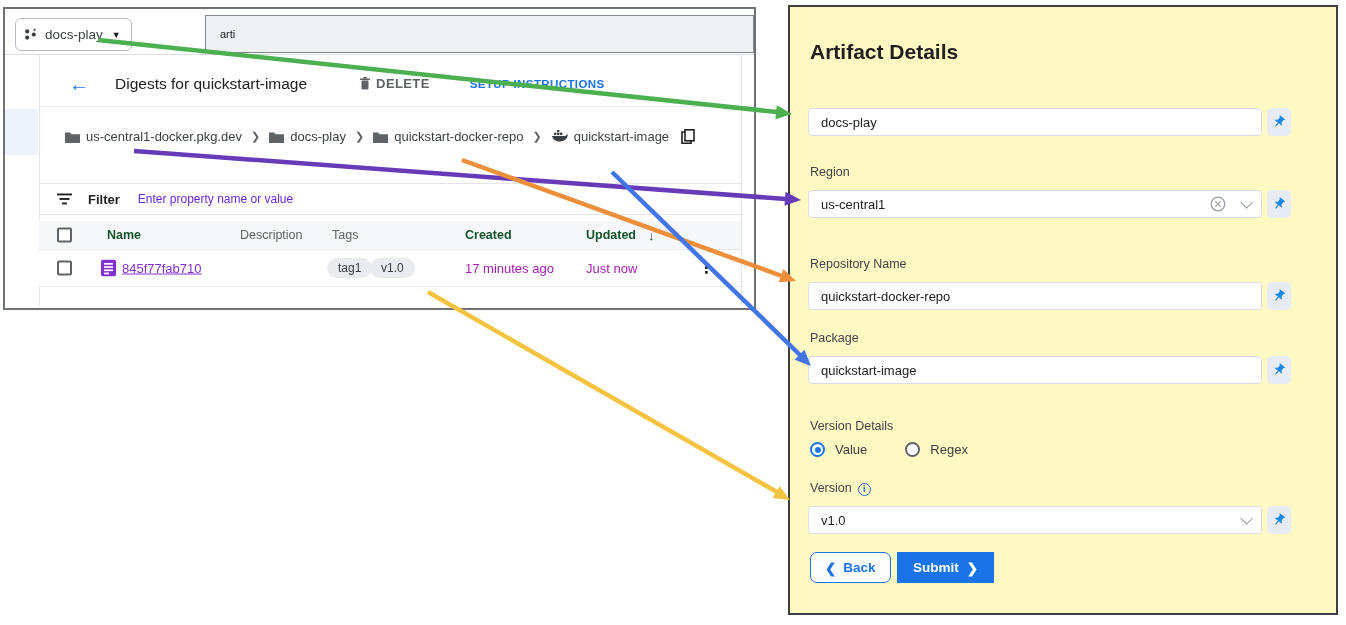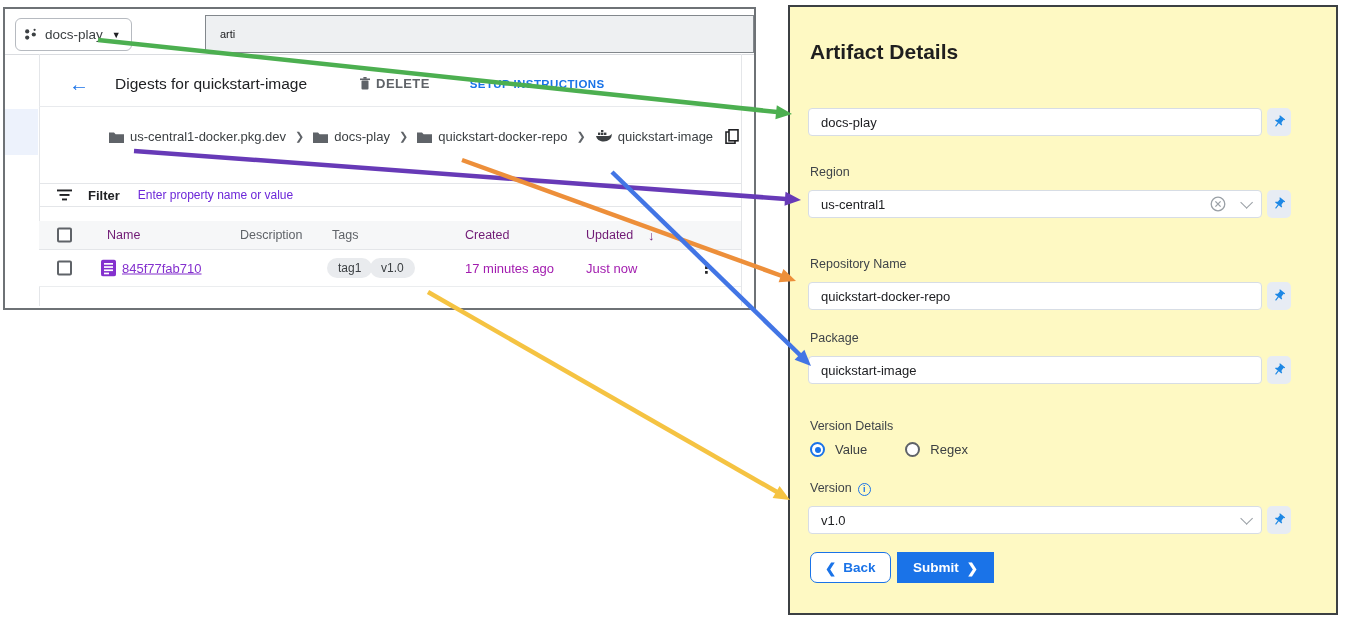--- a/index.html
+++ b/index.html
@@ -21,35 +21,35 @@
   .content-line { left:34px; top:97px; width:715px; height:0; border-top:1px solid #e8eaed; }
   .right-line { left:736px; top:45px; width:0; height:252px; border-left:1px solid #e4e6e9; }
 
   .hdr-row { left:34px; top:52px; width:702px; height:45px; display:flex; align-items:center; }
   .back-arrow { margin-left:30px; color:#1a73e8; font-size:20px; line-height:1; }
   .pg-title { margin-left:26px; font-size:15.5px; color:#202124; }
   .act-delete { margin-left:52px; display:flex; align-items:center; gap:5px; font-size:13px; font-weight:bold;
     letter-spacing:.4px; color:#5f6368; }
   .act-setup { margin-left:40px; font-size:11.5px; font-weight:bold; letter-spacing:.4px; color:#1a73e8; }
 
-  .crumbs { left:60px; top:120px; display:flex; align-items:center; gap:9px; font-size:13px; color:#3c4043;margin-left:44px; }
+  .crumbs { left:60px; top:120px; display:flex; align-items:center; gap:9px; font-size:13px; color:#3c4043; }
   .crumb { display:flex; align-items:center; gap:6px; }
   .crumb-sep { color:#5f6368; font-size:11px; font-weight:bold; }
 
-  .filter-row { left:34px; top:174px; width:702px; height:24px; border-top:1px solid #e4e6e9; border-bottom:1px solid #e4e6e9;
+  .filter-row { left:34px; top:174px; width:702px; height:32px; border-top:1px solid #e4e6e9; border-bottom:1px solid #e4e6e9;
     display:flex; align-items:center; }
   .filter-label { margin-left:16px; font-size:13px; font-weight:bold; color:#202124; }
   .filter-ph { margin-left:18px; font-size:12px; color:#6d28d9; }
 
   .thead { left:34px; top:212px; width:702px; height:29px; background:#f6f7f8; border-bottom:1px solid #e4e6e9;
     font-size:12.5px; }
   .trow  { left:34px; top:241px; width:702px; height:37px; background:#fff; border-bottom:1px solid #ebedef; font-size:13px; }
   .cell { position:absolute; top:50%; transform:translateY(-50%); white-space:nowrap; }
   .cb { width:15px; height:15px; border:2px solid #5f6368; border-radius:2px; background:#fff; }
-  .col-head-strong { color:#701a75; font-weight:normal; }
+  .col-head-strong { color:#14532d; font-weight:bold; }
   .col-head-dim { color:#5f6368; }
   .digest-link { color:#8430ce; text-decoration:underline; }
   .chip { display:inline-block; background:#e9ebee; color:#3c4043; border-radius:11px; padding:3px 11px; font-size:12px; }
   .dim { color:#a21caf; }
   .kebab { color:#202124; font-weight:bold; font-size:15px; letter-spacing:0; }
 
   
   #form-panel { left:788px; top:5px; width:550px; height:610px; border:2px solid #3c4043; background:#fef9c3; }
   .form-title { left:20px; top:33px; font-size:21px; font-weight:bold; color:#1f1f1f; }
   .fld-label { position:absolute; left:20px; font-size:12.5px; color:#3f4449; }

